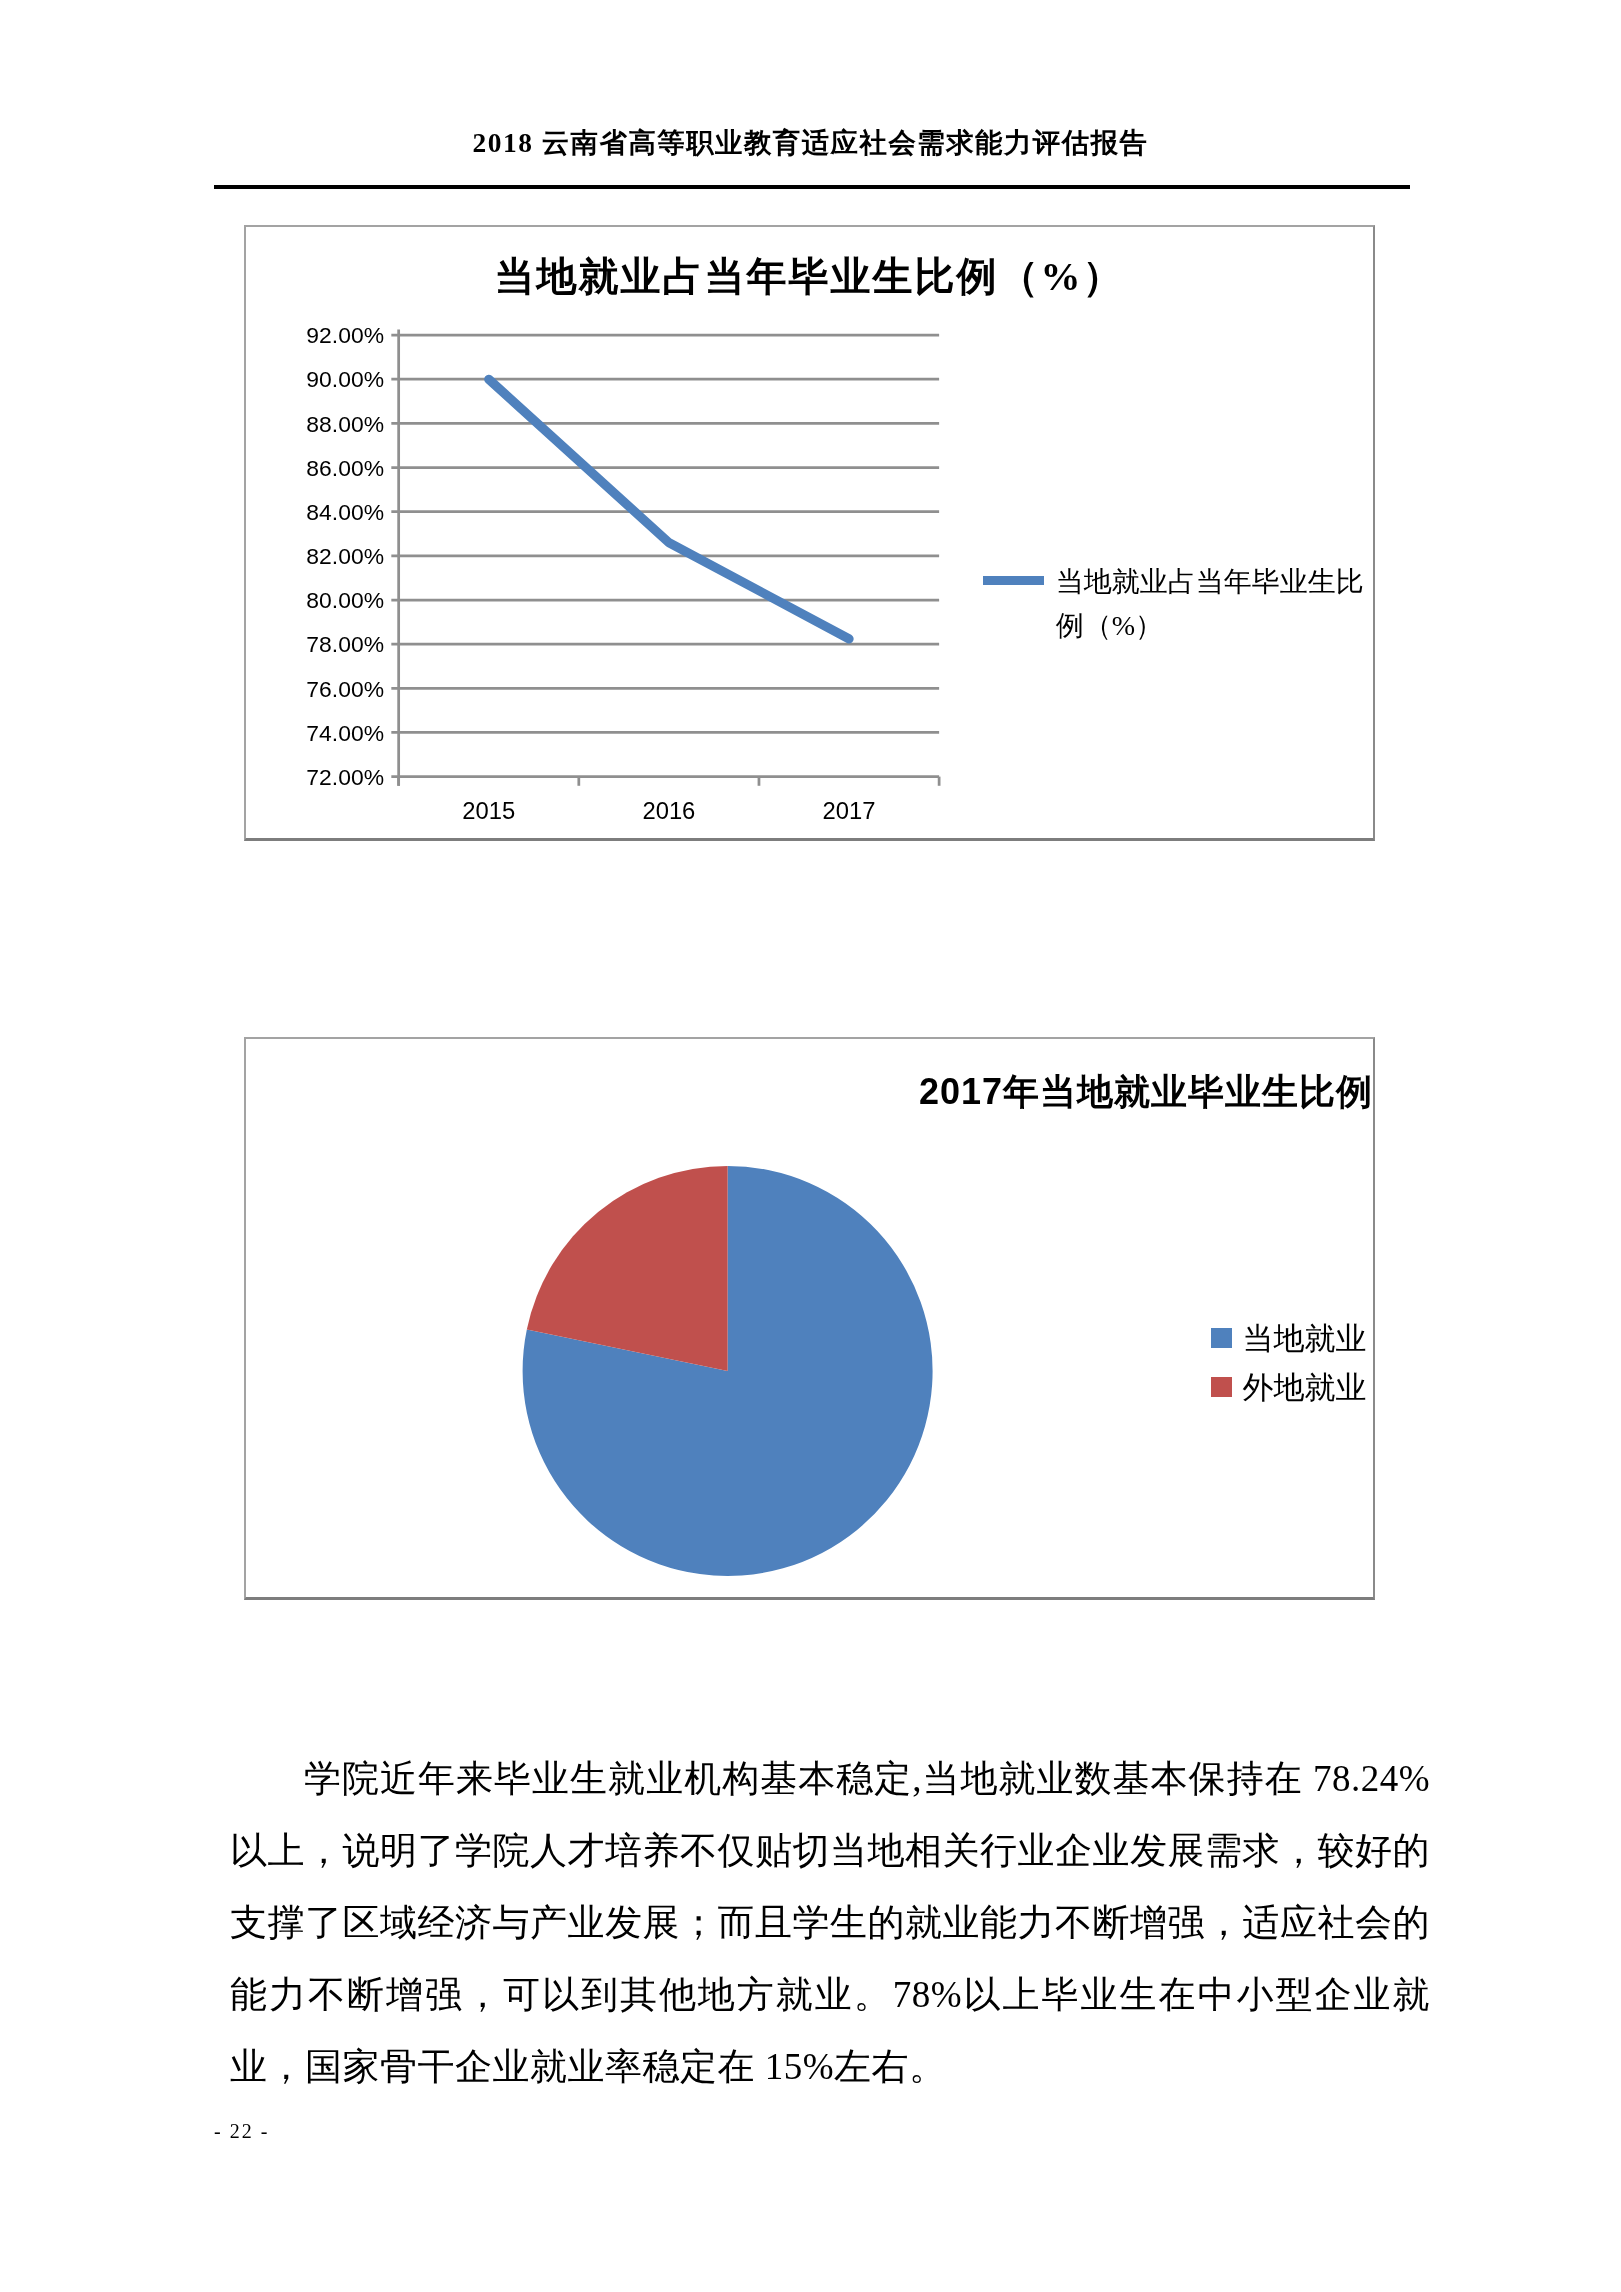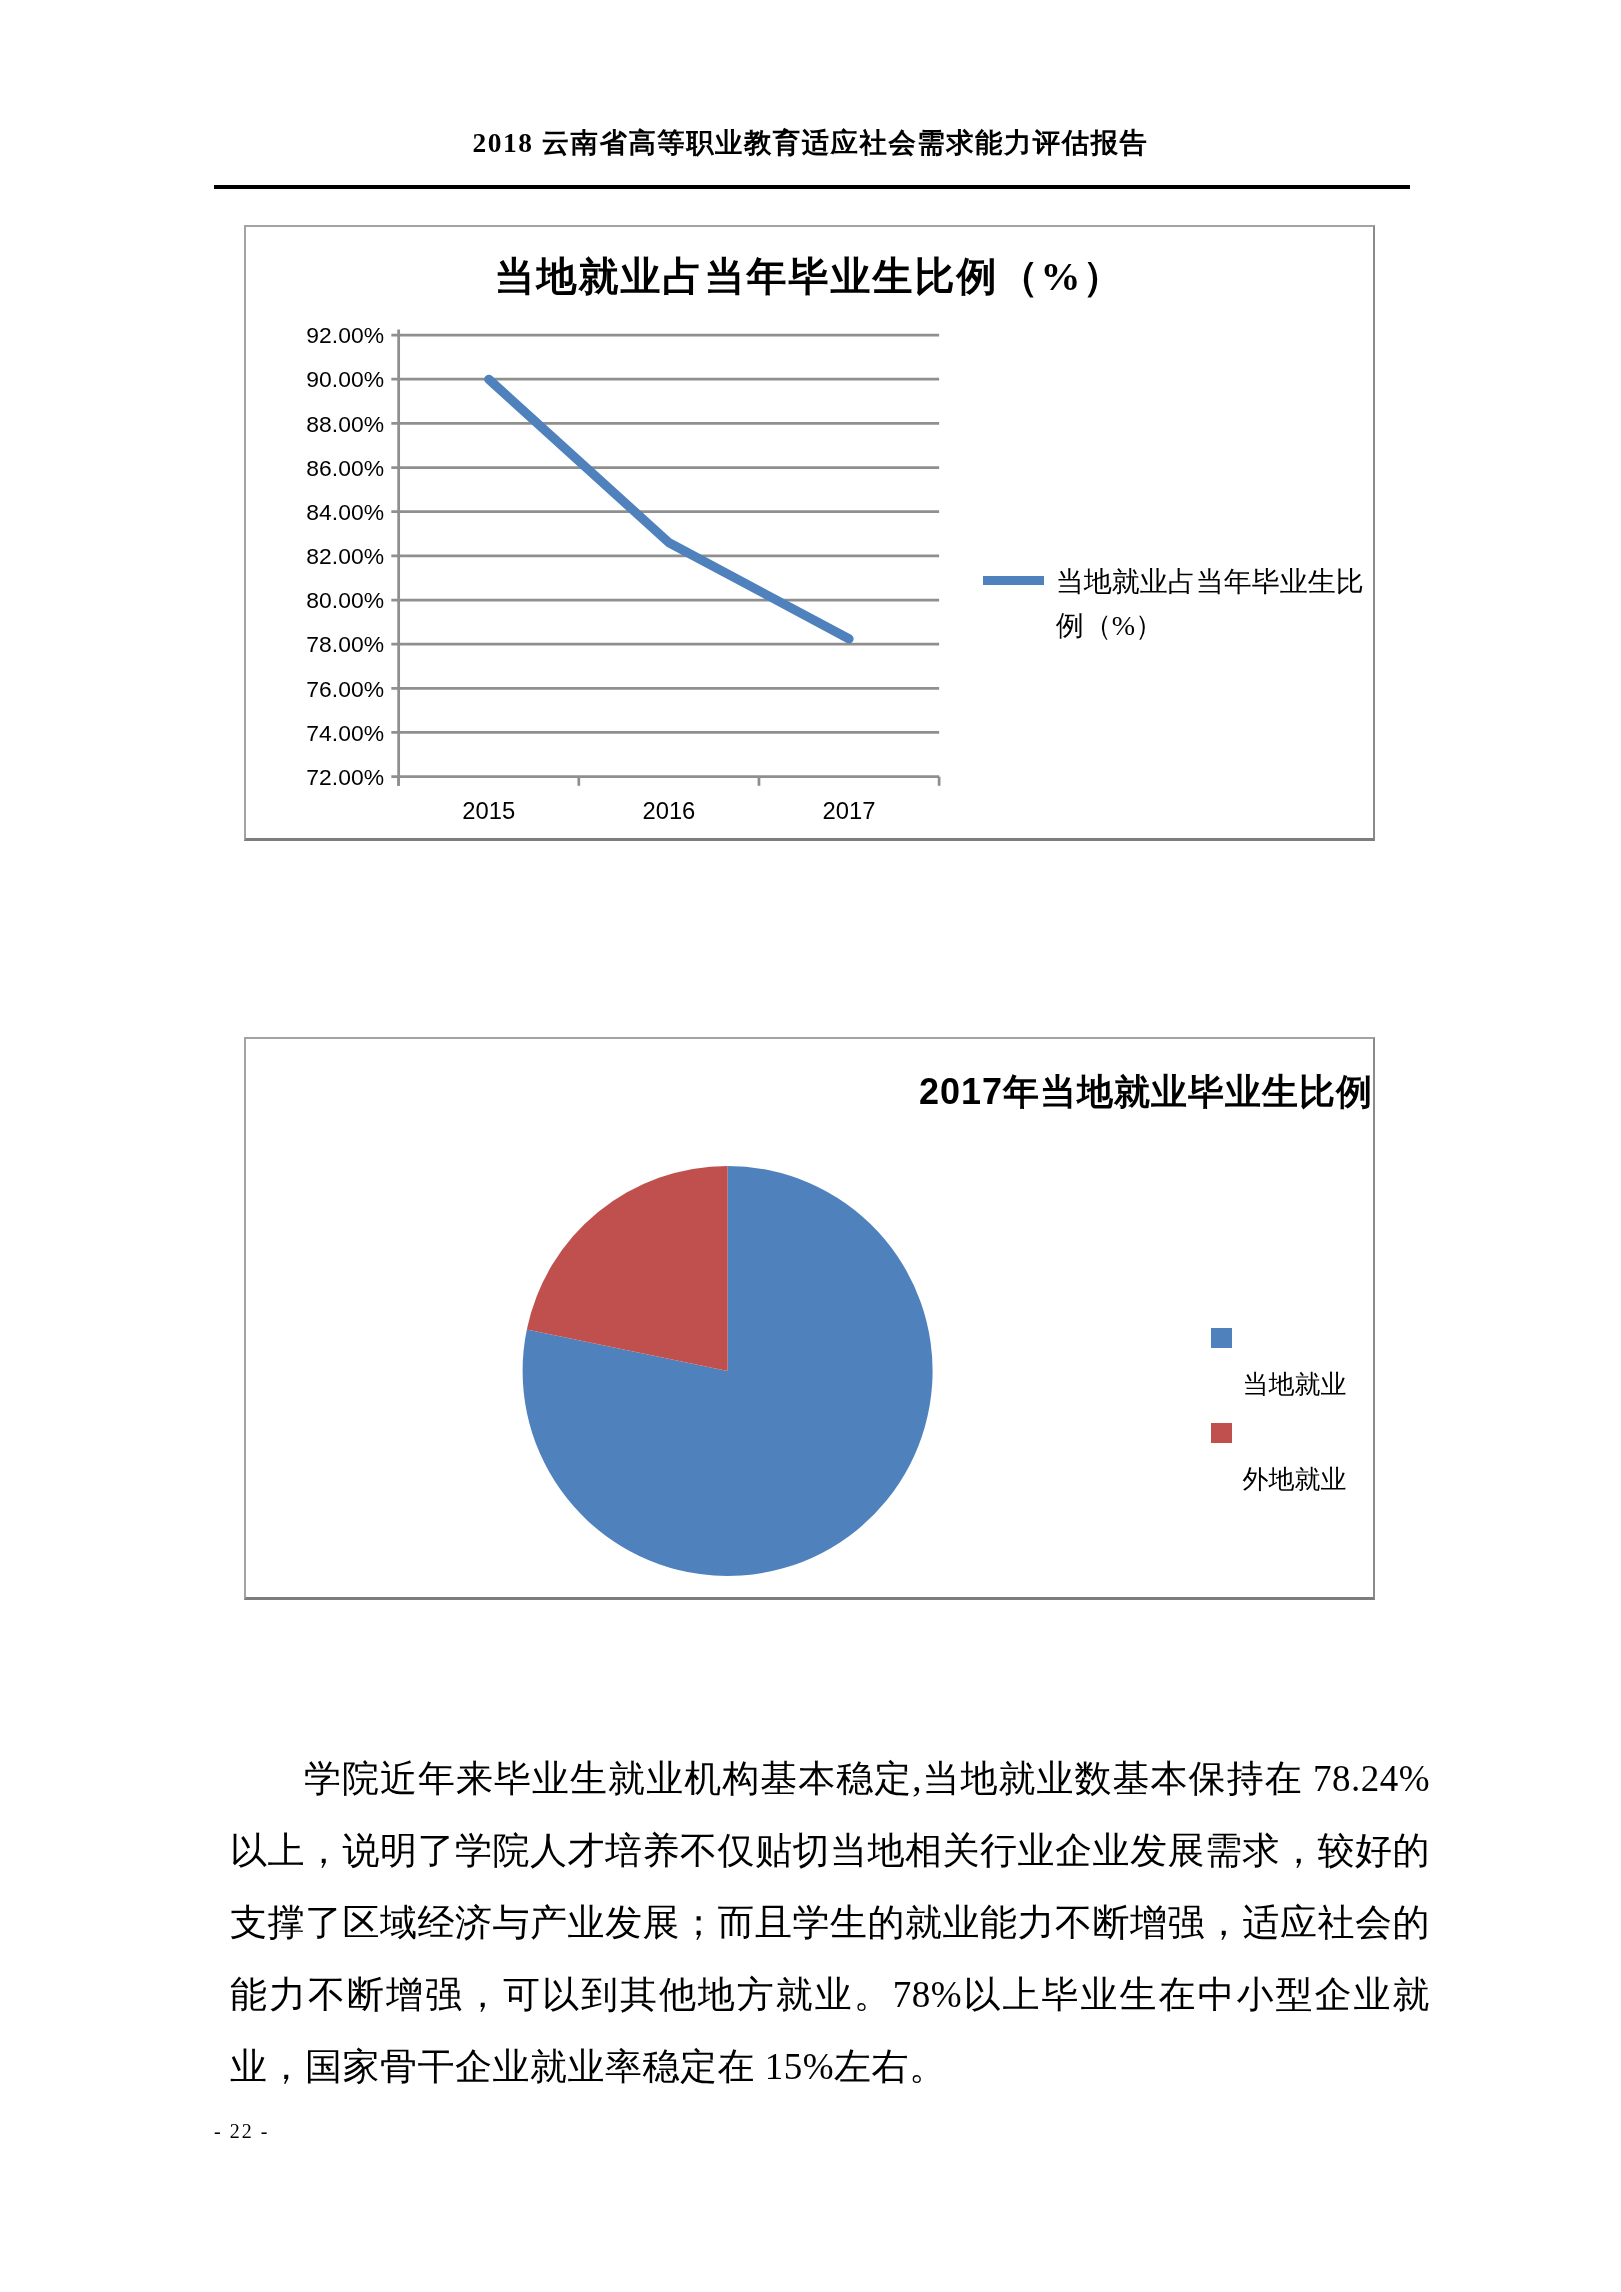--- a/index.html
+++ b/index.html
@@ -23,21 +23,21 @@
   .svg-holder{position:absolute;left:0;top:0;right:0;bottom:0;}
   .svg-holder svg{display:block;width:100%;height:100%;}
 
   .legend1{position:absolute;left:737px;top:333px;width:384px;display:flex;gap:11.8px;}
   .legend1-line{flex:0 0 61px;height:9.8px;margin-top:15.7px;background:#4F81BD;}
   .legend1-text{font-size:28px;line-height:44px;width:319px;font-family:"Liberation Serif",serif;}
 
   .legend2{position:absolute;left:965px;top:282px;display:flex;flex-direction:column;gap:13.7px;}
   .legend2-item{display:flex;gap:10.8px;align-items:flex-start;}
   .swatch{flex:0 0 20.6px;height:20.6px;margin-top:6.9px;}
-  .legend2-label{font-size:26px;line-height:35px;font-family:"Liberation Serif",serif;margin-top:46px;}
+  .legend2-label{font-size:31px;line-height:35px;font-family:"Liberation Serif",serif;}
 
   .caption{position:absolute;left:0;right:0;text-align:center;
         font-family:"Liberation Sans",sans-serif;font-weight:bold;font-size:31px;letter-spacing:1px;}
   .caption-12{top:964px;}
   .caption-13{top:1645px;}
 
   .body-text{position:absolute;left:214px;top:1727px;width:1200px;margin:16px;
         font-size:37px;line-height:72px;text-align:justify;text-indent:74px;letter-spacing:0.5px;}
 
   .footer{position:absolute;left:214px;top:2120px;font-size:20px;letter-spacing:2px;}

